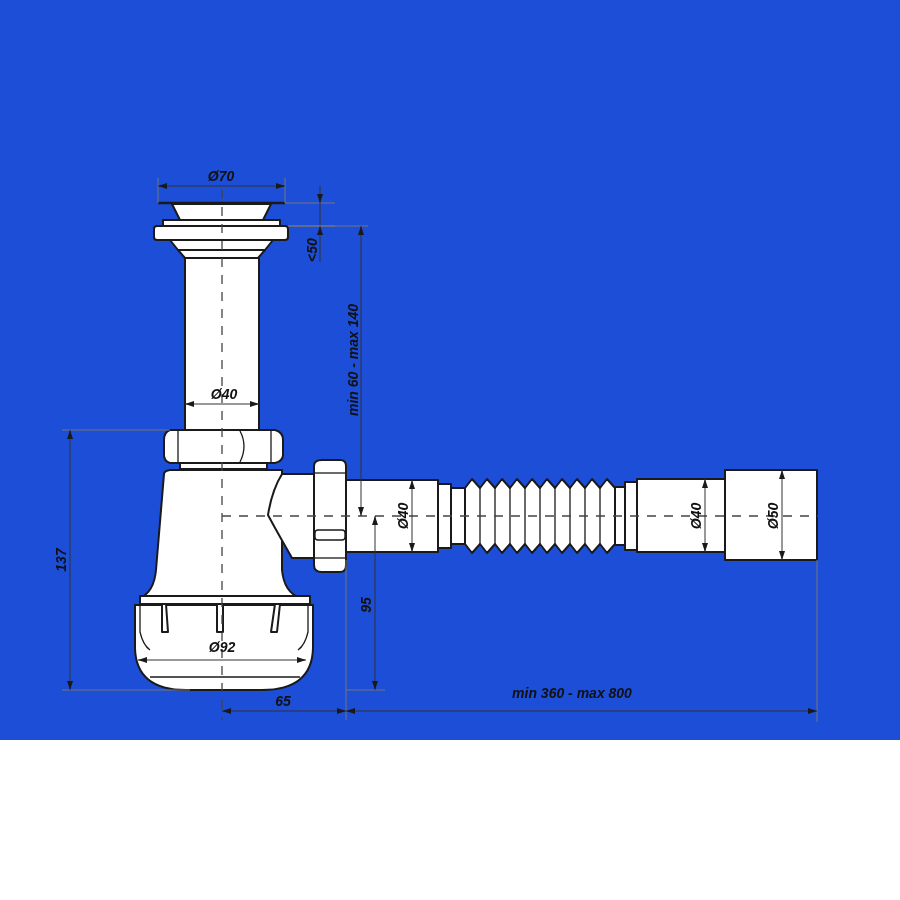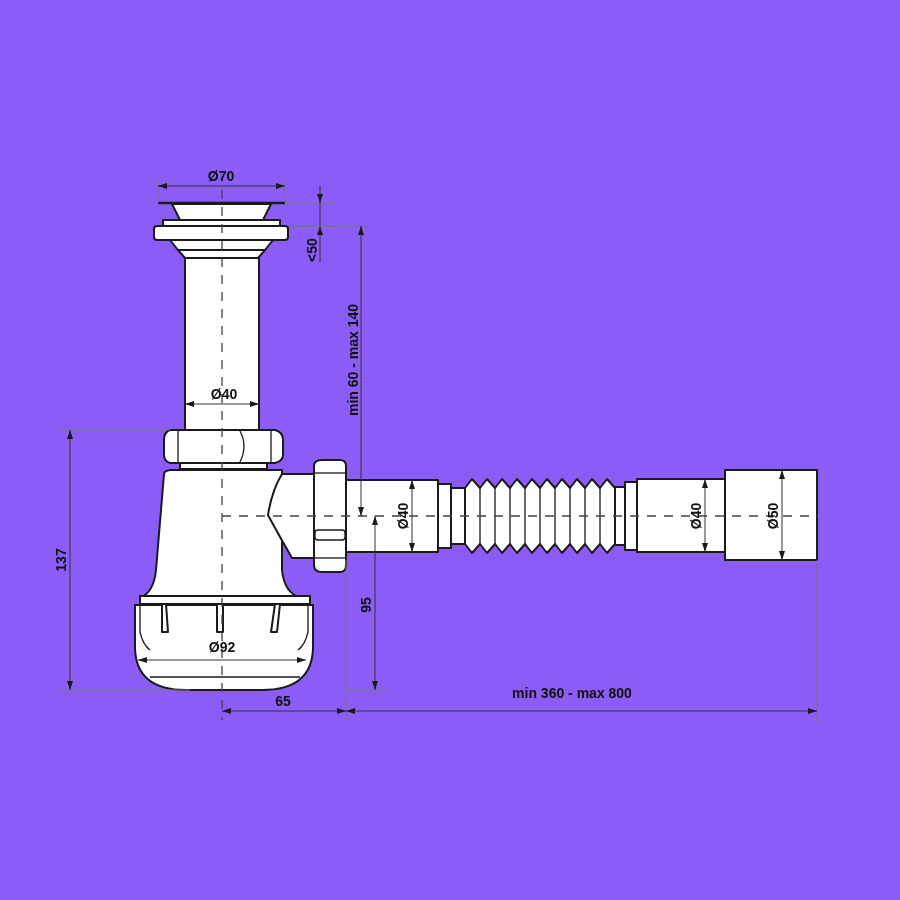--- a/index.html
+++ b/index.html
@@ -1,16 +1,16 @@
 <!DOCTYPE html>
 <html><head>
 <meta charset="utf-8">
 <style>
   html, body { margin:0; padding:0; background:#ffffff; }
-  #canvas { position:relative; width:900px; height:900px; background:#8b5cf6; overflow:hidden; }
+  #canvas { position:relative; width:900px; height:740px; background:#1d4ed8; overflow:hidden;font-style:italic; }
   svg { position:absolute; left:0; top:0; }
   .part { fill:#ffffff; stroke:#1a1a1a; stroke-width:2; stroke-linejoin:round; }
   .thin { fill:none; stroke:#1a1a1a; stroke-width:1.3; }
   .dim { fill:none; stroke:#333; stroke-width:1; }
   .ext { fill:none; stroke:#777; stroke-width:1; }
   .center { fill:none; stroke:#444; stroke-width:1.3; stroke-dasharray:9 8; }
   .arrow { fill:#1a1a1a; }
   .lbl { font-family:"Liberation Sans", sans-serif; font-weight:bold; font-size:14px; fill:#111; }
 </style>
 </head>

